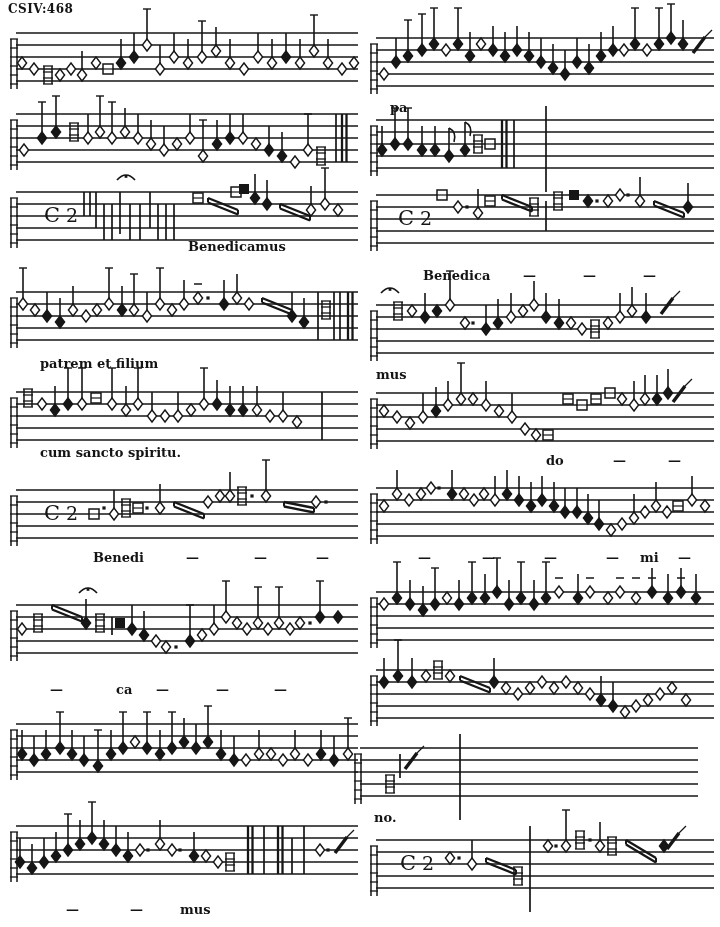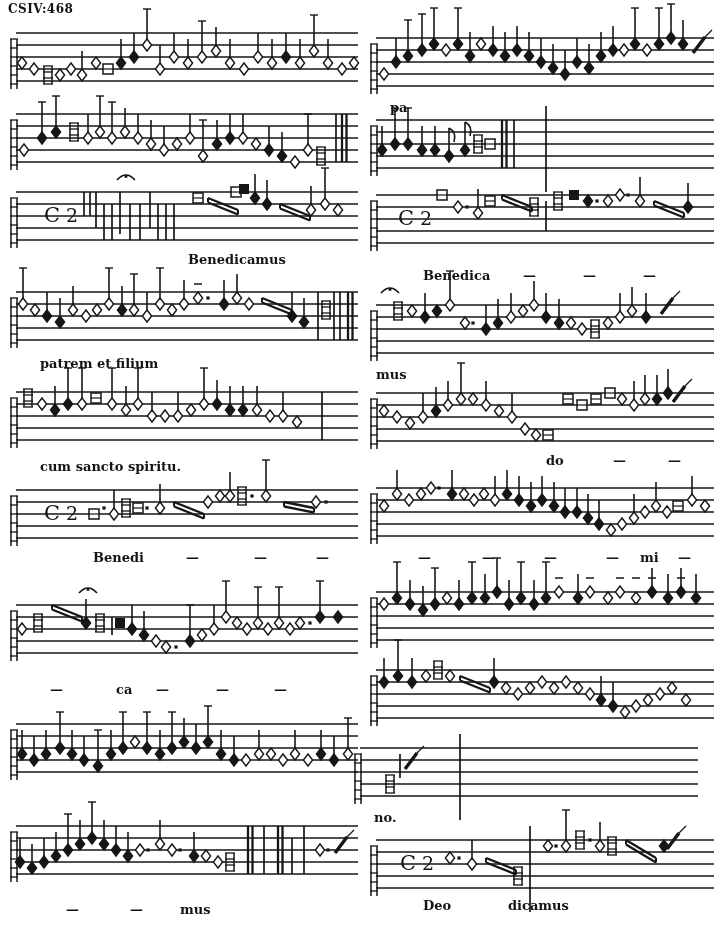--- a/index.html
+++ b/index.html
@@ -224,21 +224,21 @@
           <line x1="272" y1="50.5" x2="302" y2="62.5" stroke="#161616" stroke-width="2.3"></line>
           <line x1="272" y1="46" x2="272" y2="50.5" stroke="#161616" stroke-width="2"></line>
           <line x1="302" y1="58" x2="302" y2="62.5" stroke="#161616" stroke-width="2"></line>
           <line x1="303" y1="50" x2="303" y2="28" stroke="#161616" stroke-width="1.6"></line>
           <path d="M 303 46 L 307.6 52 L 303 58 L 298.4 52 Z" fill="#fff" stroke="#161616" stroke-width="1.4"></path>
           <line x1="317" y1="44" x2="317" y2="10" stroke="#161616" stroke-width="1.6"></line>
           <line x1="313" y1="10" x2="321" y2="10" stroke="#161616" stroke-width="1.4"></line>
           <path d="M 317 40 L 321.6 46 L 317 52 L 312.4 46 Z" fill="#fff" stroke="#161616" stroke-width="1.4"></path>
           <path d="M 330 46 L 334.6 52 L 330 58 L 325.4 52 Z" fill="#fff" stroke="#161616" stroke-width="1.4"></path>
         </svg>
-        <div class="lyrics" style="top: 94px;">
+        <div class="lyrics" style="top: 81px;">
           <span style="left: 180px;">Benedicamus</span>
         </div>
       </div>
       <div class="system" style="left: 8px; top: 258px; width: 352px;">
         <svg width="352" height="118" viewBox="0 0 352 118">
           <line x1="8" y1="34" x2="350" y2="34" stroke="#161616" stroke-width="1.7"></line>
           <line x1="8" y1="46" x2="350" y2="46" stroke="#161616" stroke-width="1.7"></line>
           <line x1="8" y1="58" x2="350" y2="58" stroke="#161616" stroke-width="1.7"></line>
           <line x1="8" y1="70" x2="350" y2="70" stroke="#161616" stroke-width="1.7"></line>
           <line x1="8" y1="82" x2="350" y2="82" stroke="#161616" stroke-width="1.7"></line>
@@ -366,21 +366,21 @@
           <line x1="235" y1="50" x2="235" y2="28" stroke="#161616" stroke-width="1.6"></line>
           <path d="M 235 46 L 239.6 52 L 235 58 L 230.4 52 Z" fill="#161616" stroke="#161616" stroke-width="1.4"></path>
           <line x1="249" y1="50" x2="249" y2="28" stroke="#161616" stroke-width="1.6"></line>
           <path d="M 249 46 L 253.6 52 L 249 58 L 244.4 52 Z" fill="#fff" stroke="#161616" stroke-width="1.4"></path>
           <path d="M 262 52 L 266.6 58 L 262 64 L 257.4 58 Z" fill="#fff" stroke="#161616" stroke-width="1.4"></path>
           <line x1="275" y1="56" x2="275" y2="34" stroke="#161616" stroke-width="1.6"></line>
           <path d="M 275 52 L 279.6 58 L 275 64 L 270.4 58 Z" fill="#fff" stroke="#161616" stroke-width="1.4"></path>
           <path d="M 289 58 L 293.6 64 L 289 70 L 284.4 64 Z" fill="#fff" stroke="#161616" stroke-width="1.4"></path>
           <line x1="314" y1="34" x2="314" y2="82" stroke="#161616" stroke-width="1.7"></line>
         </svg>
-        <div class="lyrics" style="top: 101px;">
+        <div class="lyrics" style="top: 87px;">
           <span style="left: 32px;">cum sancto spiritu.</span>
         </div>
       </div>
       <div class="system" style="left: 8px; top: 456px; width: 352px;">
         <svg width="352" height="118" viewBox="0 0 352 118">
           <line x1="8" y1="34" x2="350" y2="34" stroke="#161616" stroke-width="1.7"></line>
           <line x1="8" y1="46" x2="350" y2="46" stroke="#161616" stroke-width="1.7"></line>
           <line x1="8" y1="58" x2="350" y2="58" stroke="#161616" stroke-width="1.7"></line>
           <line x1="8" y1="70" x2="350" y2="70" stroke="#161616" stroke-width="1.7"></line>
           <line x1="8" y1="82" x2="350" y2="82" stroke="#161616" stroke-width="1.7"></line>
@@ -1261,19 +1261,15 @@
           <line x1="239" y1="43" x2="249" y2="43" stroke="#161616" stroke-width="1.3"></line>
           <line x1="239" y1="49" x2="249" y2="49" stroke="#161616" stroke-width="1.3"></line>
           <line x1="258" y1="34" x2="288" y2="52" stroke="#161616" stroke-width="2.3"></line>
           <line x1="258" y1="38.5" x2="288" y2="56.5" stroke="#161616" stroke-width="2.3"></line>
           <line x1="258" y1="34" x2="258" y2="38.5" stroke="#161616" stroke-width="2"></line>
           <line x1="288" y1="52" x2="288" y2="56.5" stroke="#161616" stroke-width="2"></line>
           <path d="M 296 34 L 300.6 40 L 296 46 L 291.4 40 Z" fill="#161616" stroke="#161616" stroke-width="1.4"></path>
           <line x1="299" y1="43" x2="311" y2="27" stroke="#161616" stroke-width="3.4"></line>
           <line x1="309" y1="29" x2="318" y2="20" stroke="#161616" stroke-width="1.2"></line>
         </svg>
-        <div class="lyrics" style="top: 92px;">
-          <span style="left: 55px;">Deo</span>
-          <span style="left: 140px;">dicamus</span>
-        </div>
       </div>
     </div>
 </div>
 
 </body></html>

